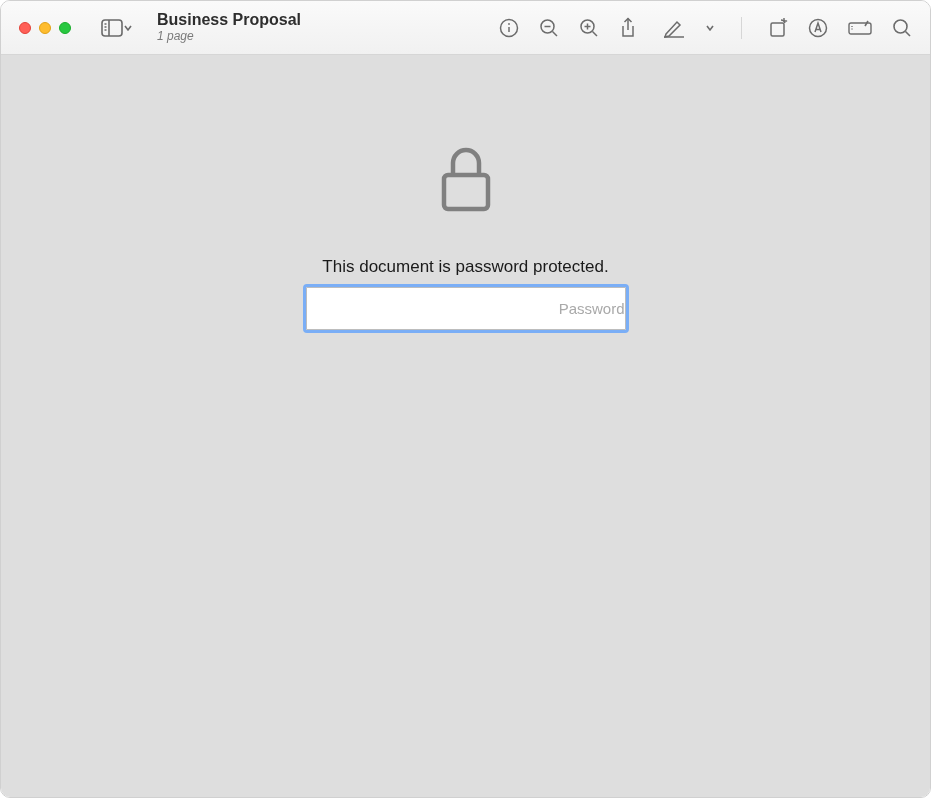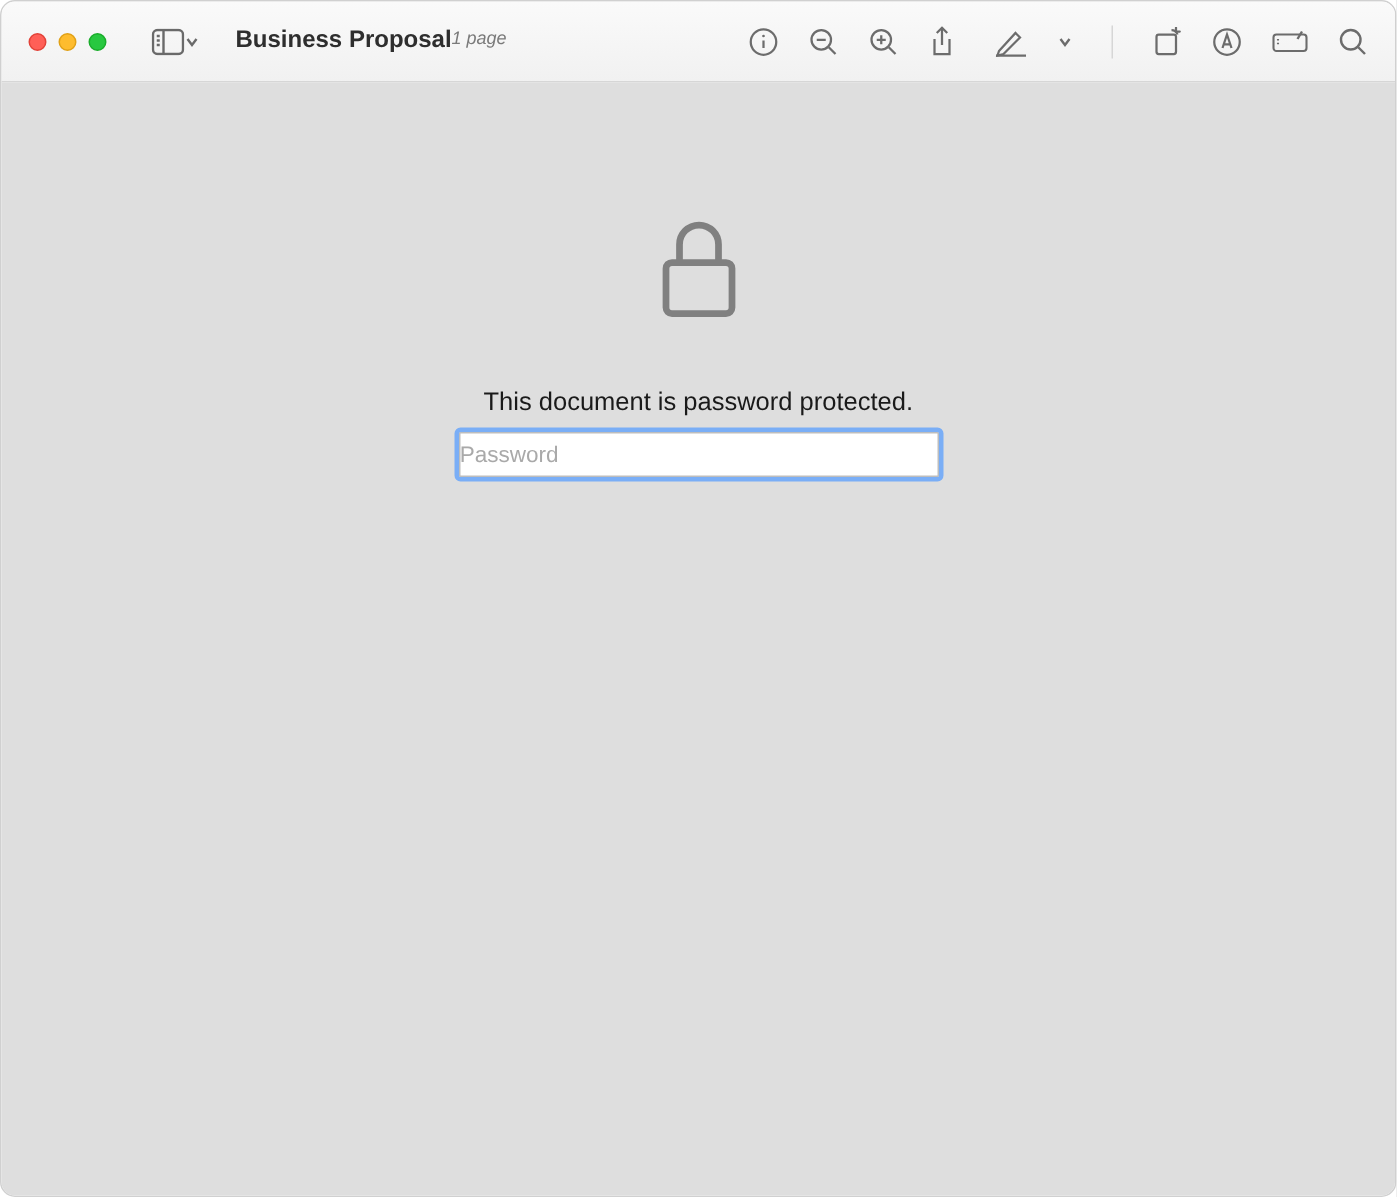--- a/index.html
+++ b/index.html
@@ -46,21 +46,21 @@
     .sidebar-toggle {
       display: flex;
       align-items: center;
       gap: 2px;
       color: #6a6a6a;
       margin-right: 16px;
     }
 
     .title-block {
       display: flex;
-      flex-direction: row;
+      flex-direction: column;
       line-height: 1.15;
       margin-right: auto;
       min-width: 160px;
     }
     .title-block .title {
       font-size: 16px;
       font-weight: 700;
       color: #2e2e2e;
     }
     .title-block .subtitle {
@@ -110,24 +110,24 @@
       color: #1a1a1a;
       margin-bottom: 10px;
     }
     .sub {
       font-size: 14px;
       color: #2a2a2a;
       margin-bottom: 24px;
     }
     .pw-input {
       width: 320px;
-      height: 30px;
+      height: 43px;
       border: 1px solid #bdbdbd;
       background: #ffffff;
-      text-align: left;
+      text-align: right;
       font-size: 15px;
       color: #8b5cf6;
       outline: 3px solid #7aaef6;
       outline-offset: 0;
       border-radius: 1px;
     }
     .pw-input::placeholder {
       color: #a9a9a9;
     }
     .chevron-small { margin-left: -2px; }

